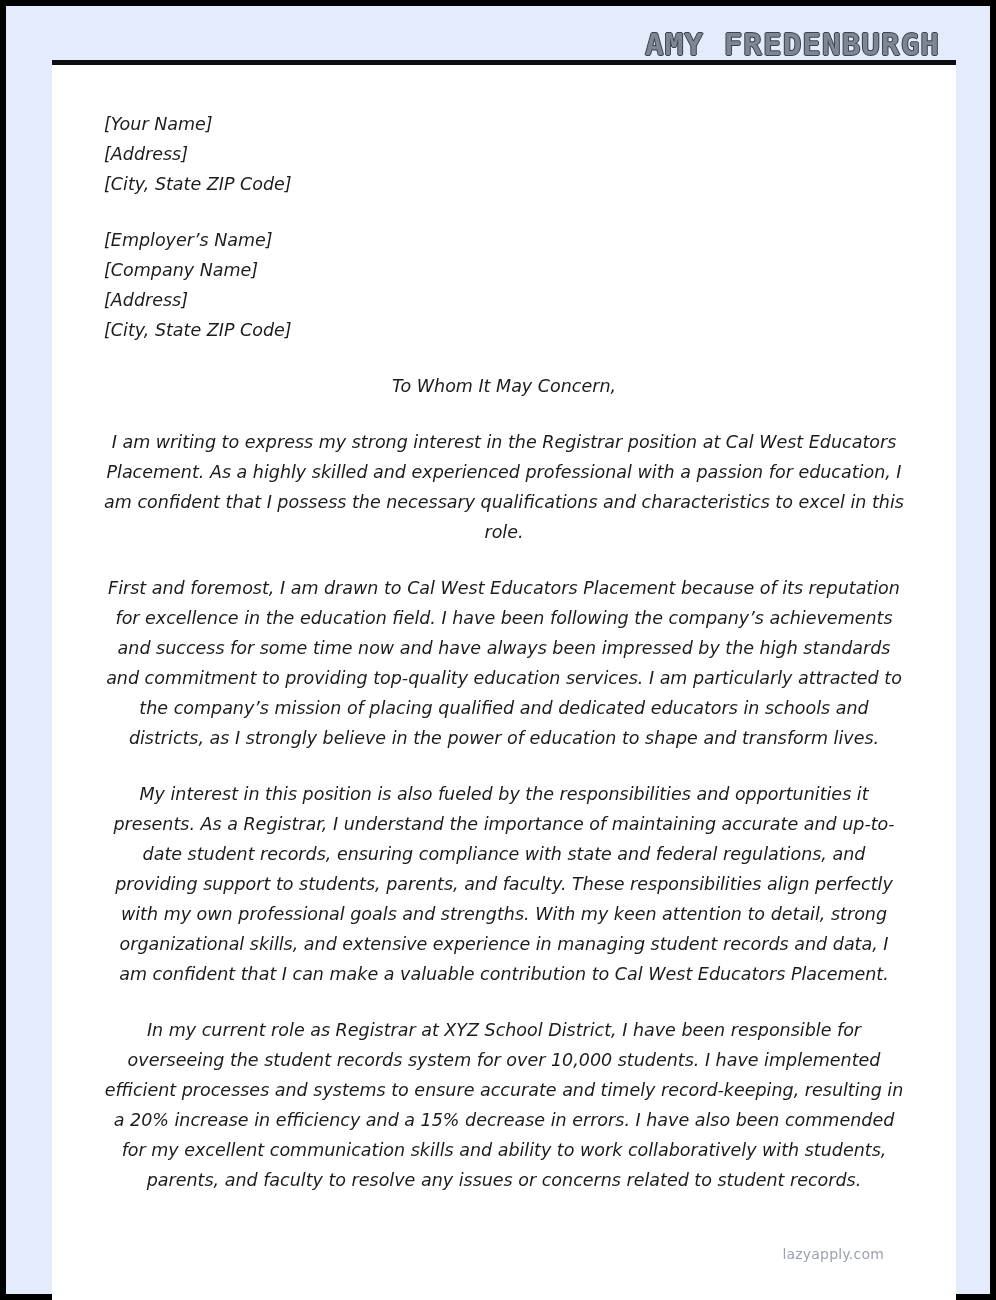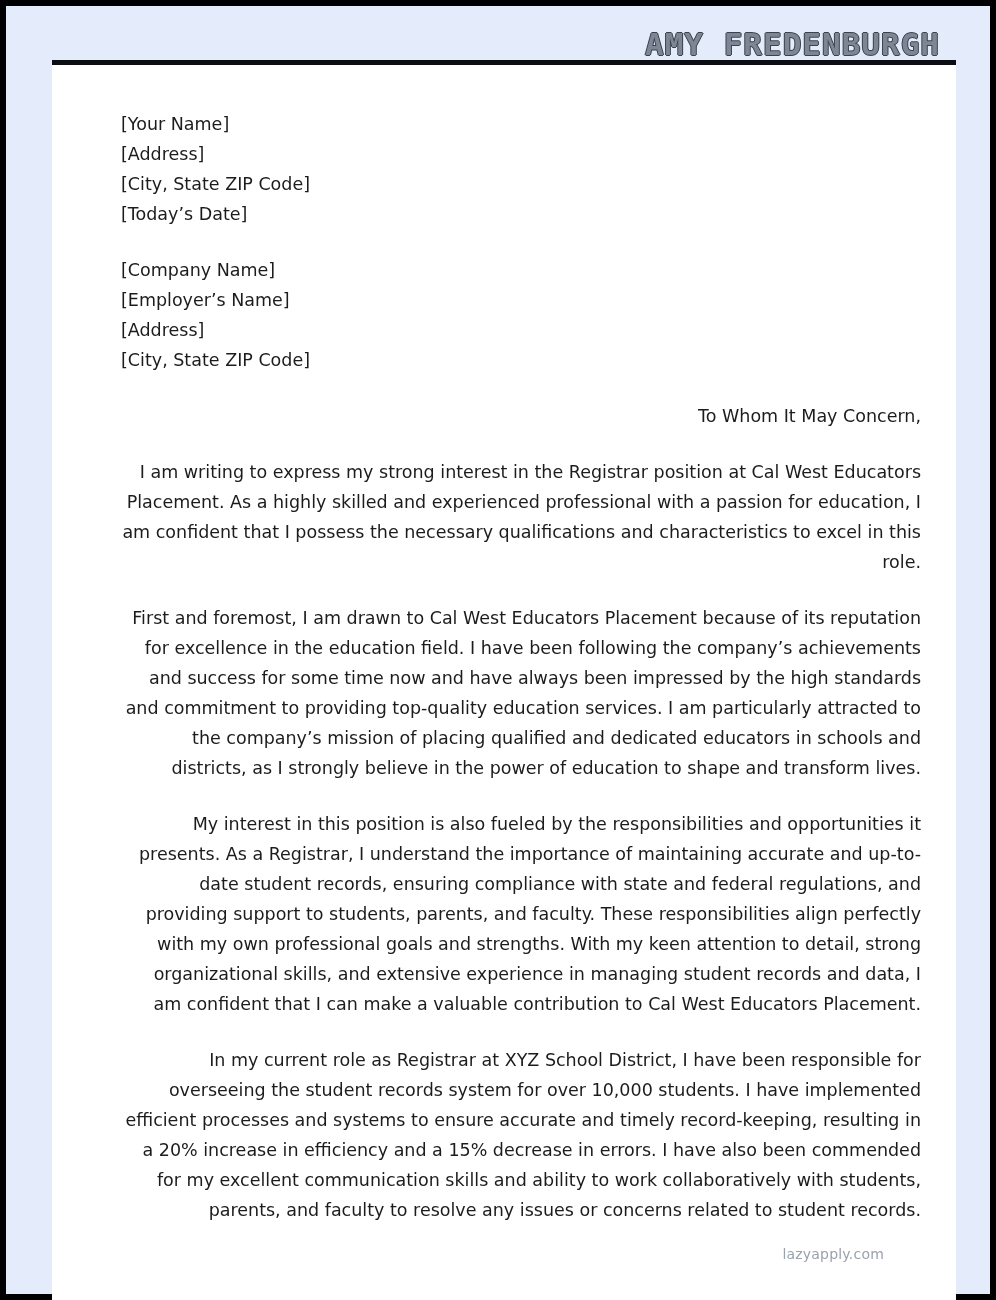--- a/index.html
+++ b/index.html
@@ -55,38 +55,39 @@
     top: 54px;
     width: 904px;
     height: 1240px;
     background: #ffffff;
     border-top: 5px solid #0a0d12;
     box-sizing: border-box;
     overflow: hidden;
   }
   .letter-body {
     position: absolute;
-    left: 69px;
+    left: 52px;
     top: 44px;
     width: 800px;
     font-size: 17.5px;
     line-height: 30px;
     color: #1c1c1c;
     font-family: "DejaVu Sans", sans-serif;
+    font-style: italic;
   }
   .block {
     margin: 0 0 26px 0;
   }
   .line {
     display: block;
     white-space: pre-wrap;
   }
   .para {
     margin: 0 0 26px 0;
-    text-align: right;
+    text-align: center;
   }
   .watermark {
     position: absolute;
     right: 72px;
     bottom: 38px;
     font-size: 14px;
     color: #9aa2ae;
     font-family: "DejaVu Sans", sans-serif;
     letter-spacing: 0.2px;
   }
@@ -100,26 +101,25 @@
     <div class="header-name">AMY FREDENBURGH</div>
   </div>
 
   <div class="letter-sheet">
     <div class="letter-body">
 
       <div class="block">
         <span class="line">[Your Name]</span>
         <span class="line">[Address]</span>
         <span class="line">[City, State ZIP Code]</span>
-        <span class="line">[Today’s Date]</span>
       </div>
 
       <div class="block">
+        <span class="line">[Employer’s Name]</span>
         <span class="line">[Company Name]</span>
-        <span class="line">[Employer’s Name]</span>
         <span class="line">[Address]</span>
         <span class="line">[City, State ZIP Code]</span>
       </div>
 
       <p class="para">To Whom It May Concern,</p>
 
       <p class="para">I am writing to express my strong interest in the Registrar position at Cal West Educators Placement. As a highly skilled and experienced professional with a passion for education, I am confident that I possess the necessary qualifications and characteristics to excel in this role.</p>
       <p class="para">First and foremost, I am drawn to Cal West Educators Placement because of its reputation for excellence in the education field. I have been following the company’s achievements and success for some time now and have always been impressed by the high standards and commitment to providing top-quality education services. I am particularly attracted to the company’s mission of placing qualified and dedicated educators in schools and districts, as I strongly believe in the power of education to shape and transform lives.</p>
       <p class="para">My interest in this position is also fueled by the responsibilities and opportunities it presents. As a Registrar, I understand the importance of maintaining accurate and up-to-date student records, ensuring compliance with state and federal regulations, and providing support to students, parents, and faculty. These responsibilities align perfectly with my own professional goals and strengths. With my keen attention to detail, strong organizational skills, and extensive experience in managing student records and data, I am confident that I can make a valuable contribution to Cal West Educators Placement.</p>
       <p class="para">In my current role as Registrar at XYZ School District, I have been responsible for overseeing the student records system for over 10,000 students. I have implemented efficient processes and systems to ensure accurate and timely record-keeping, resulting in a 20% increase in efficiency and a 15% decrease in errors. I have also been commended for my excellent communication skills and ability to work collaboratively with students, parents, and faculty to resolve any issues or concerns related to student records.</p>

